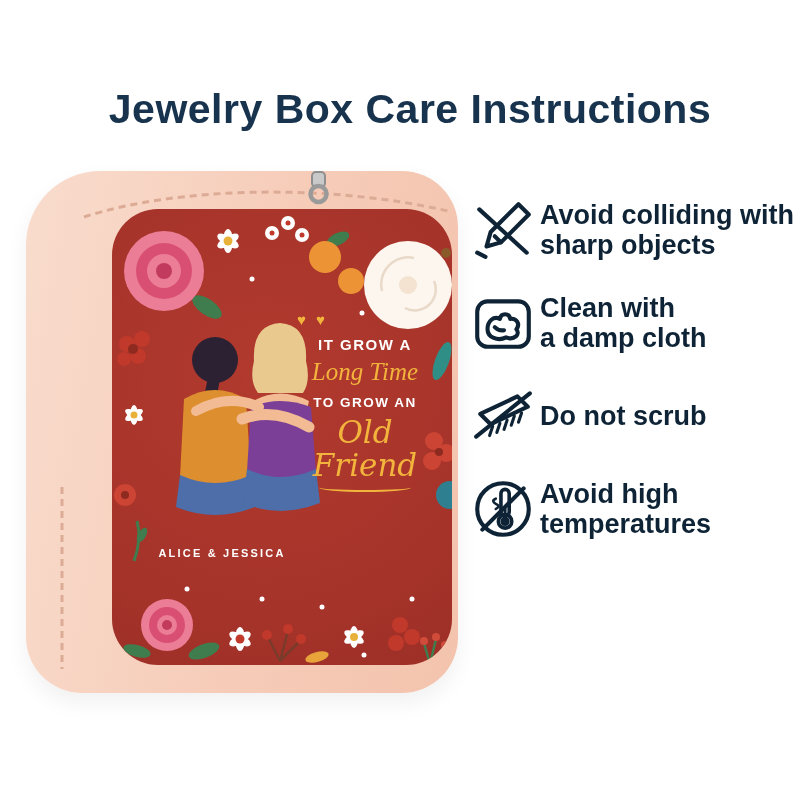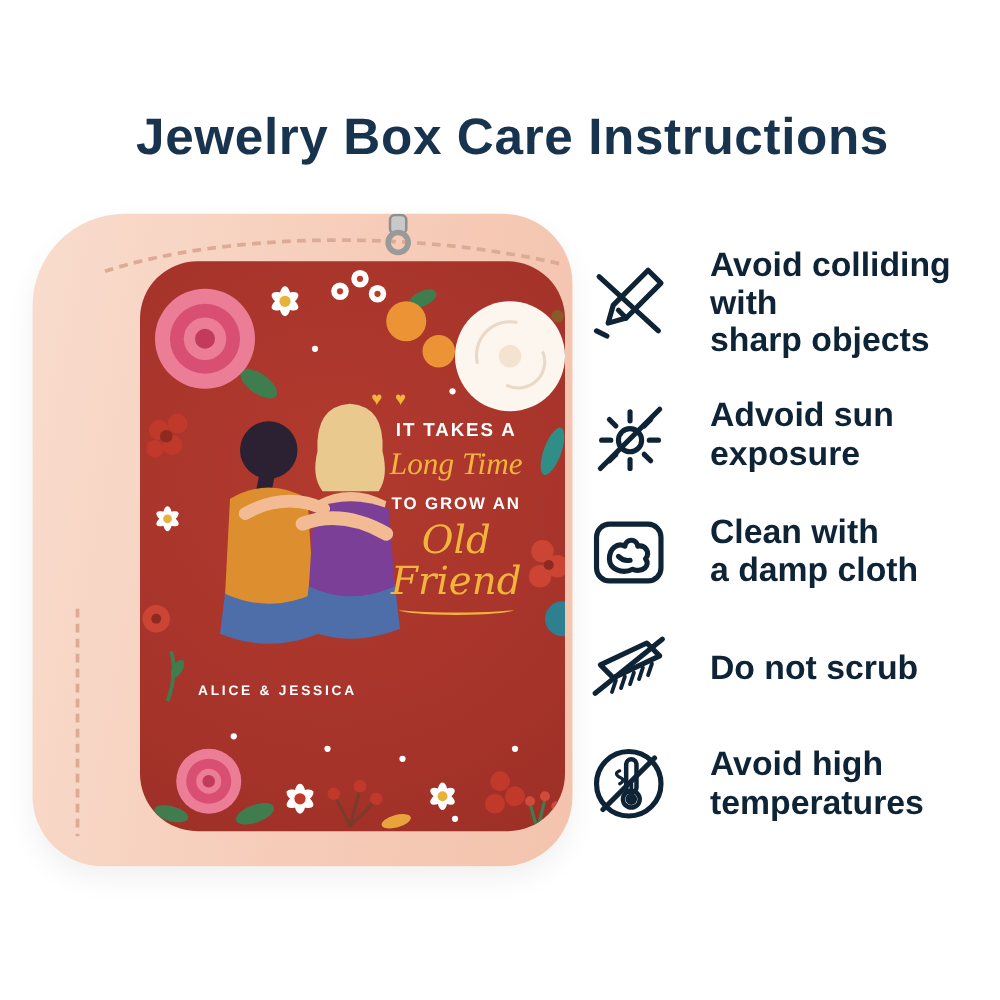--- a/index.html
+++ b/index.html
@@ -50,21 +50,21 @@
   .flourish { width:92px; height:9px; border-bottom:2.5px solid #f2b43c; border-radius:50%; margin:2px auto 0; }
 
   .names {
     position:absolute; left:20px; top:338px; width:180px;
     text-align:center; color:#ffffff; font-weight:700;
     font-size:11px; letter-spacing:2.2px;
   }
 
   
   .instructions { margin-left:12px; padding-top:26px; width:330px; }
-  .inst { display:flex; align-items:center; gap:32px; margin-bottom:27px; }
+  .inst { display:flex; align-items:center; gap:4px; margin-bottom:27px; }
   .inst svg { width:66px; height:66px; flex:none; }
   .inst .txt {
     font-size:27px; font-weight:700; color:#0e2436;
     line-height:1.12; white-space:pre-line;
   }
   .ico { stroke:#0e2436; fill:none; stroke-width:4; stroke-linecap:round; stroke-linejoin:round; }
 </style>
 </head>
 <body>
 
@@ -218,21 +218,21 @@
 
           <path d="M 135 260 Q 168 276 204 260 L 208 294 Q 168 310 131 294 Z" fill="#4d6ea8"></path>
 
           <path d="M 130 210 Q 162 198 197 218" stroke="#f2bb93" stroke-width="11" fill="none" stroke-linecap="round"></path>
           <path d="M 147 198 Q 116 184 84 202" stroke="#f2bb93" stroke-width="10" fill="none" stroke-linecap="round"></path>
         </g>
       </svg>
 
       <div class="quote">
         <div class="hearts">♥ ♥</div>
-        <div class="q-caps1">IT TAKES A</div>
+        <div class="q-caps1">IT GROW A</div>
         <div class="q-script1">Long Time</div>
         <div class="q-caps2">TO GROW AN</div>
         <div class="q-script2">Old Friend</div>
         <div class="flourish"></div>
       </div>
 
       <div class="names">ALICE &amp; JESSICA</div>
     </div>
   </div>
 
@@ -242,35 +242,20 @@
       <svg class="ico" viewBox="0 0 64 64">
         <path d="M47 7 L57 17 L30 44 L16 48 L20 34 Z"></path>
         <path d="M30 44 L24 38"></path>
         <line x1="9" y1="12" x2="55" y2="54"></line>
         <path d="M7 54 L15 58"></path>
       </svg>
       <div class="txt">Avoid colliding with
 sharp objects</div>
     </div>
 
-    <div class="inst">
-      <svg class="ico" viewBox="0 0 64 64">
-        <circle cx="33" cy="36" r="9"></circle>
-        <line x1="33" y1="21" x2="33" y2="14"></line>
-        <line x1="33" y1="51" x2="33" y2="58"></line>
-        <line x1="18" y1="36" x2="11" y2="36"></line>
-        <line x1="48" y1="36" x2="55" y2="36"></line>
-        <line x1="22" y1="25" x2="17" y2="20"></line>
-        <line x1="44" y1="25" x2="49" y2="20"></line>
-        <line x1="22" y1="47" x2="17" y2="52"></line>
-        <line x1="44" y1="47" x2="49" y2="52"></line>
-        <line x1="10" y1="58" x2="56" y2="12"></line>
-      </svg>
-      <div class="txt">Advoid sun exposure</div>
-    </div>
 
     <div class="inst">
       <svg class="ico" viewBox="0 0 64 64">
         <rect x="7" y="11" width="50" height="44" rx="10"></rect>
         <path d="M17 38 C17 30 23 25 29 28 C30 22 38 22 39 28 C45 27 49 33 45 38 C49 43 43 49 35 46 C27 50 17 46 17 38 Z"></path>
         <path d="M24 36 q4 4 9 3"></path>
       </svg>
       <div class="txt">Clean with
 a damp cloth</div>
     </div>

